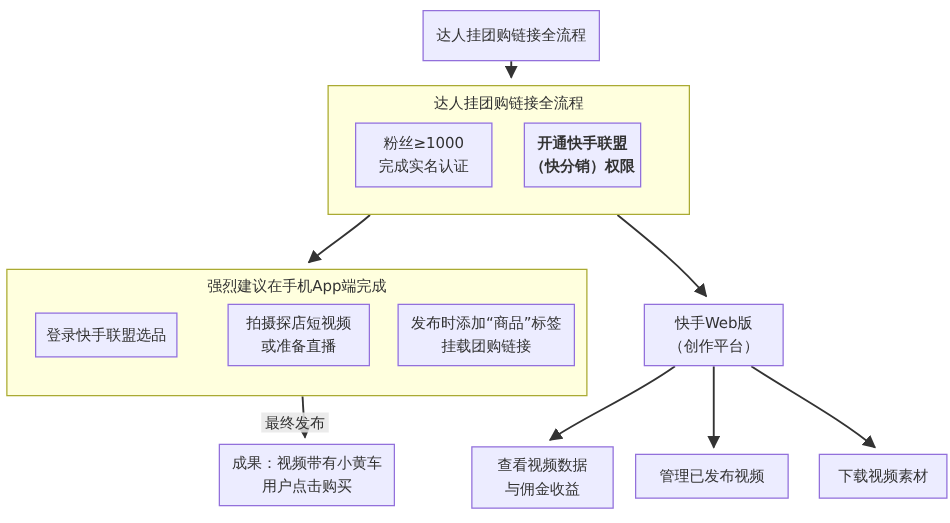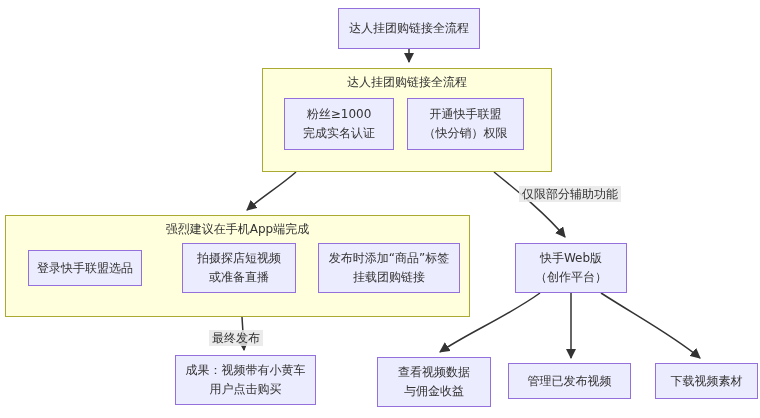--- a/index.html
+++ b/index.html
@@ -58,21 +58,21 @@
     <path class="edge" d="M601,293 C635,315 674,336 700,358" marker-end="url(#arrow)"></path>
   </svg>
 
   <div class="node" style="left:338px;top:8px;width:142px;height:41px;">达人挂团购链接全流程</div>
 
   <div class="subgraph" style="left:262px;top:68px;width:290px;height:104px;">
     <div class="subgraph-label">达人挂团购链接全流程</div>
   </div>
   <div class="node" style="left:284px;top:98px;width:110px;height:52px;">粉丝≥1000
 完成实名认证</div>
-  <div class="node" style="left:407px;top:98px;width:117px;height:52px;">开通快手联盟
+  <div class="node" style="left:419px;top:98px;width:94px;height:52px;font-weight:bold;">开通快手联盟
 （快分销）权限</div>
 
   <div class="subgraph" style="left:5px;top:215px;width:465px;height:102px;">
     <div class="subgraph-label">强烈建议在手机App端完成</div>
   </div>
   <div class="node" style="left:28px;top:250px;width:114px;height:36px;">登录快手联盟选品</div>
   <div class="node" style="left:182px;top:243px;width:114px;height:50px;">拍摄探店短视频
 或准备直播</div>
   <div class="node" style="left:318px;top:243px;width:142px;height:50px;">发布时添加“商品”标签
 挂载团购链接</div>
@@ -81,16 +81,15 @@
 （创作平台）</div>
 
   <div class="node" style="left:175px;top:355px;width:141px;height:50px;">成果：视频带有小黄车
 用户点击购买</div>
 
   <div class="node" style="left:377px;top:357px;width:114px;height:50px;">查看视频数据
 与佣金收益</div>
   <div class="node" style="left:508px;top:363px;width:123px;height:36px;">管理已发布视频</div>
   <div class="node" style="left:655px;top:363px;width:103px;height:36px;">下载视频素材</div>
 
-  <div class="edge-label" style="left:519px;top:186px;">仅限部分辅助功能</div>
   <div class="edge-label" style="left:209px;top:330px;">最终发布</div>
 
 </div>
 
 </body></html>

